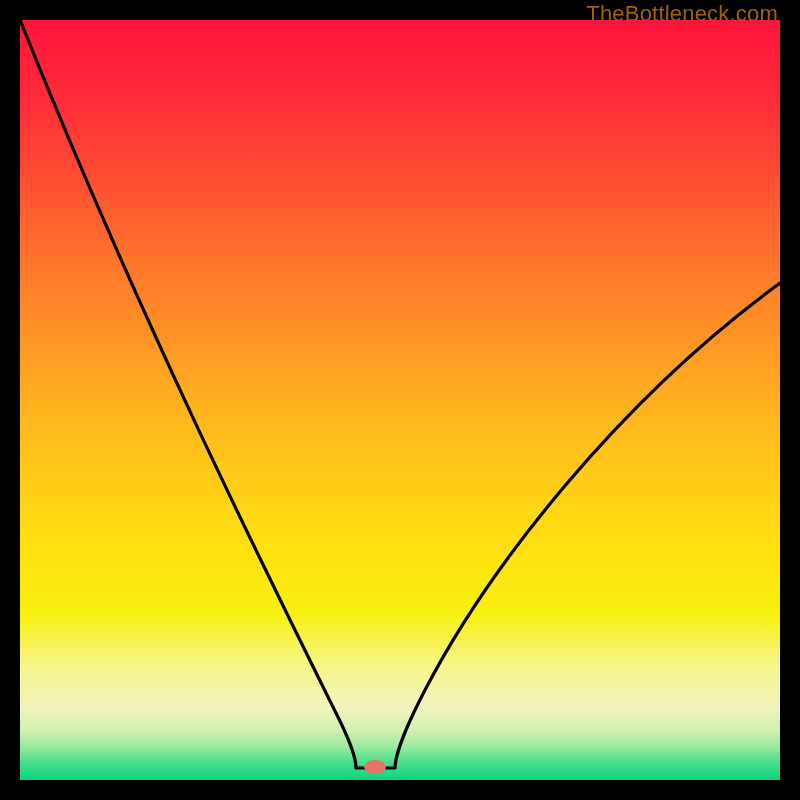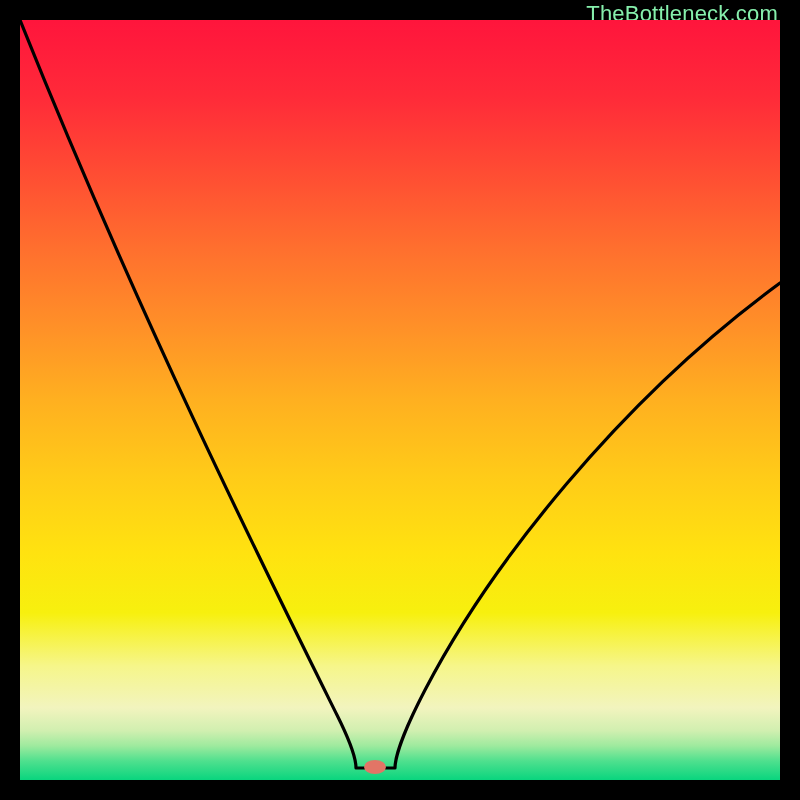--- a/index.html
+++ b/index.html
@@ -30,21 +30,21 @@
     position: absolute;
     left: 0;
     top: 0;
     width: 760px;
     height: 760px;
   }
   .watermark {
     position: absolute;
     top: 1px;
     right: 22px;
-    color: #86efac;
+    color: #a16207;
     font-size: 22px;
     font-weight: 500;
     letter-spacing: 0.2px;
     user-select: none;
   }
 </style>
 </head>
 <body>
 
 <div class="watermark">TheBottleneck.com</div>

